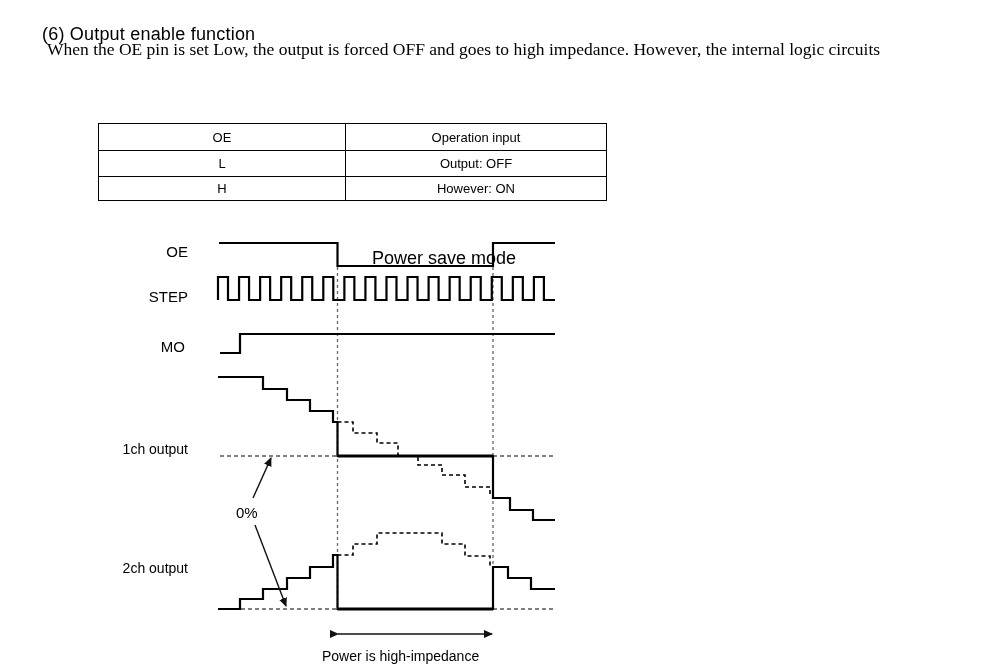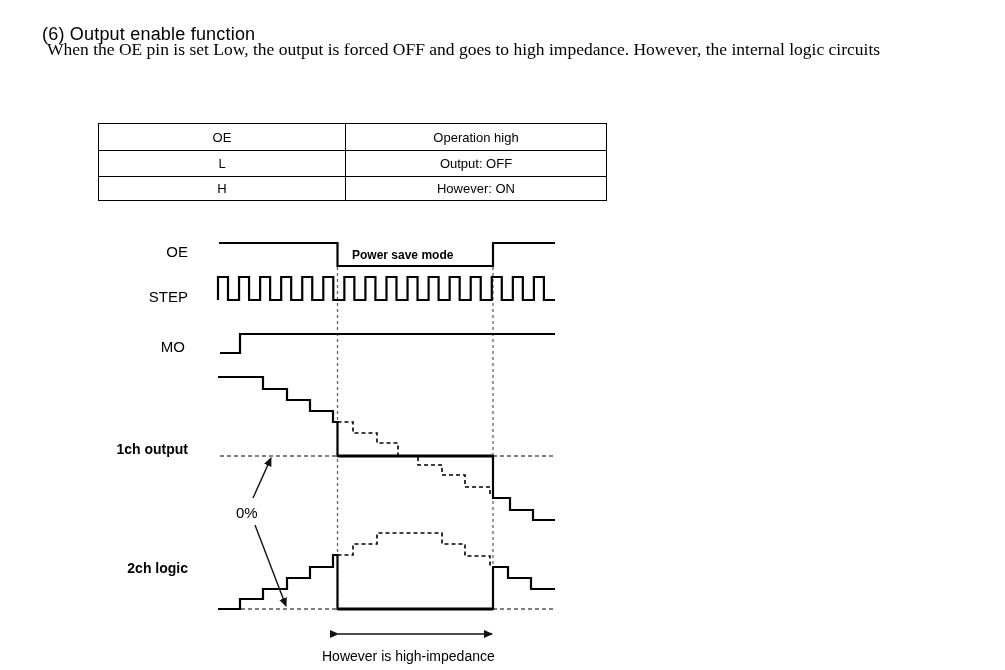--- a/index.html
+++ b/index.html
@@ -23,45 +23,45 @@
   .bold{fill:none;stroke:#000;stroke-width:3.2;}
   .dotted{fill:none;stroke:#000;stroke-width:1.6;stroke-dasharray:4 3;}
   .zeroline{fill:none;stroke:#000;stroke-width:1.2;stroke-dasharray:4 3;}
   .guide{fill:none;stroke:#666;stroke-width:1.3;stroke-dasharray:3 3;}
   .arrow{stroke:#111;stroke-width:1.4;}
   
   .siglabel{font-size:15px;text-align:right;width:80px;}
   #label-oe{left:108px;top:243px;}
   #label-step{left:108px;top:288px;text-align:right;}
   #label-mo{left:105px;top:338px;}
-  .chlabel{font-size:14px;text-align:right;width:90px;font-weight:bold;}
+  .chlabel{font-size:14px;text-align:right;width:90px;}
   #label-1ch{left:98px;top:441px;}
   #label-2ch{left:98px;top:560px;}
-  #label-psm{left:352px;top:248px;font-size:12px;font-weight:bold;}
+  #label-psm{left:372px;top:248px;font-size:18px;}
   #label-zero{left:236px;top:504px;font-size:15px;}
   #label-hiz{left:322px;top:648px;font-size:14px;}
 </style>
 </head>
 <body>
 
 <div class="abs" id="heading">(6) Output enable function</div>
 
 <div class="abs" id="paragraph">
   <div>When the OE pin is set Low, the output is forced OFF and goes to high impedance. However, the internal logic circuits</div>
 </div>
 
 <table class="abs" id="oe-table">
   <colgroup>
       <col class="c1">
       <col class="c2">
     </colgroup>
   <tbody>
       <tr class="h">
     <td>OE</td>
-    <td>Operation high</td>
+    <td>Operation input</td>
   </tr>
   <tr class="r1">
     <td>L</td>
     <td>Output: OFF</td>
   </tr>
   <tr class="r2">
     <td>H</td>
     <td>However: ON</td>
   </tr>
 </tbody>
@@ -89,16 +89,16 @@
     <polyline points="337.5,555 353,555 353,544 377,544 377,533 442,533 442,544 465,544 465,556 490,556 490,566" class="dotted"></polyline>
     <line x1="253" y1="498" x2="271" y2="458" class="arrow" marker-end="url(#ah)"></line>
     <line x1="255" y1="525" x2="286" y2="606" class="arrow" marker-end="url(#ah)"></line>
     <line x1="338" y1="634" x2="492" y2="634" class="arrow" marker-end="url(#ah)" marker-start="url(#ah)"></line>
   </svg>
 
 <div class="abs siglabel" id="label-oe">OE</div>
 <div class="abs siglabel" id="label-step">STEP</div>
 <div class="abs siglabel" id="label-mo">MO</div>
 <div class="abs chlabel" id="label-1ch">1ch output</div>
-<div class="abs chlabel" id="label-2ch">2ch logic</div>
+<div class="abs chlabel" id="label-2ch">2ch output</div>
 <div class="abs" id="label-psm">Power save mode</div>
 <div class="abs" id="label-zero">0%</div>
-<div class="abs" id="label-hiz">However is high-impedance</div>
+<div class="abs" id="label-hiz">Power is high-impedance</div>
 
 </body></html>

